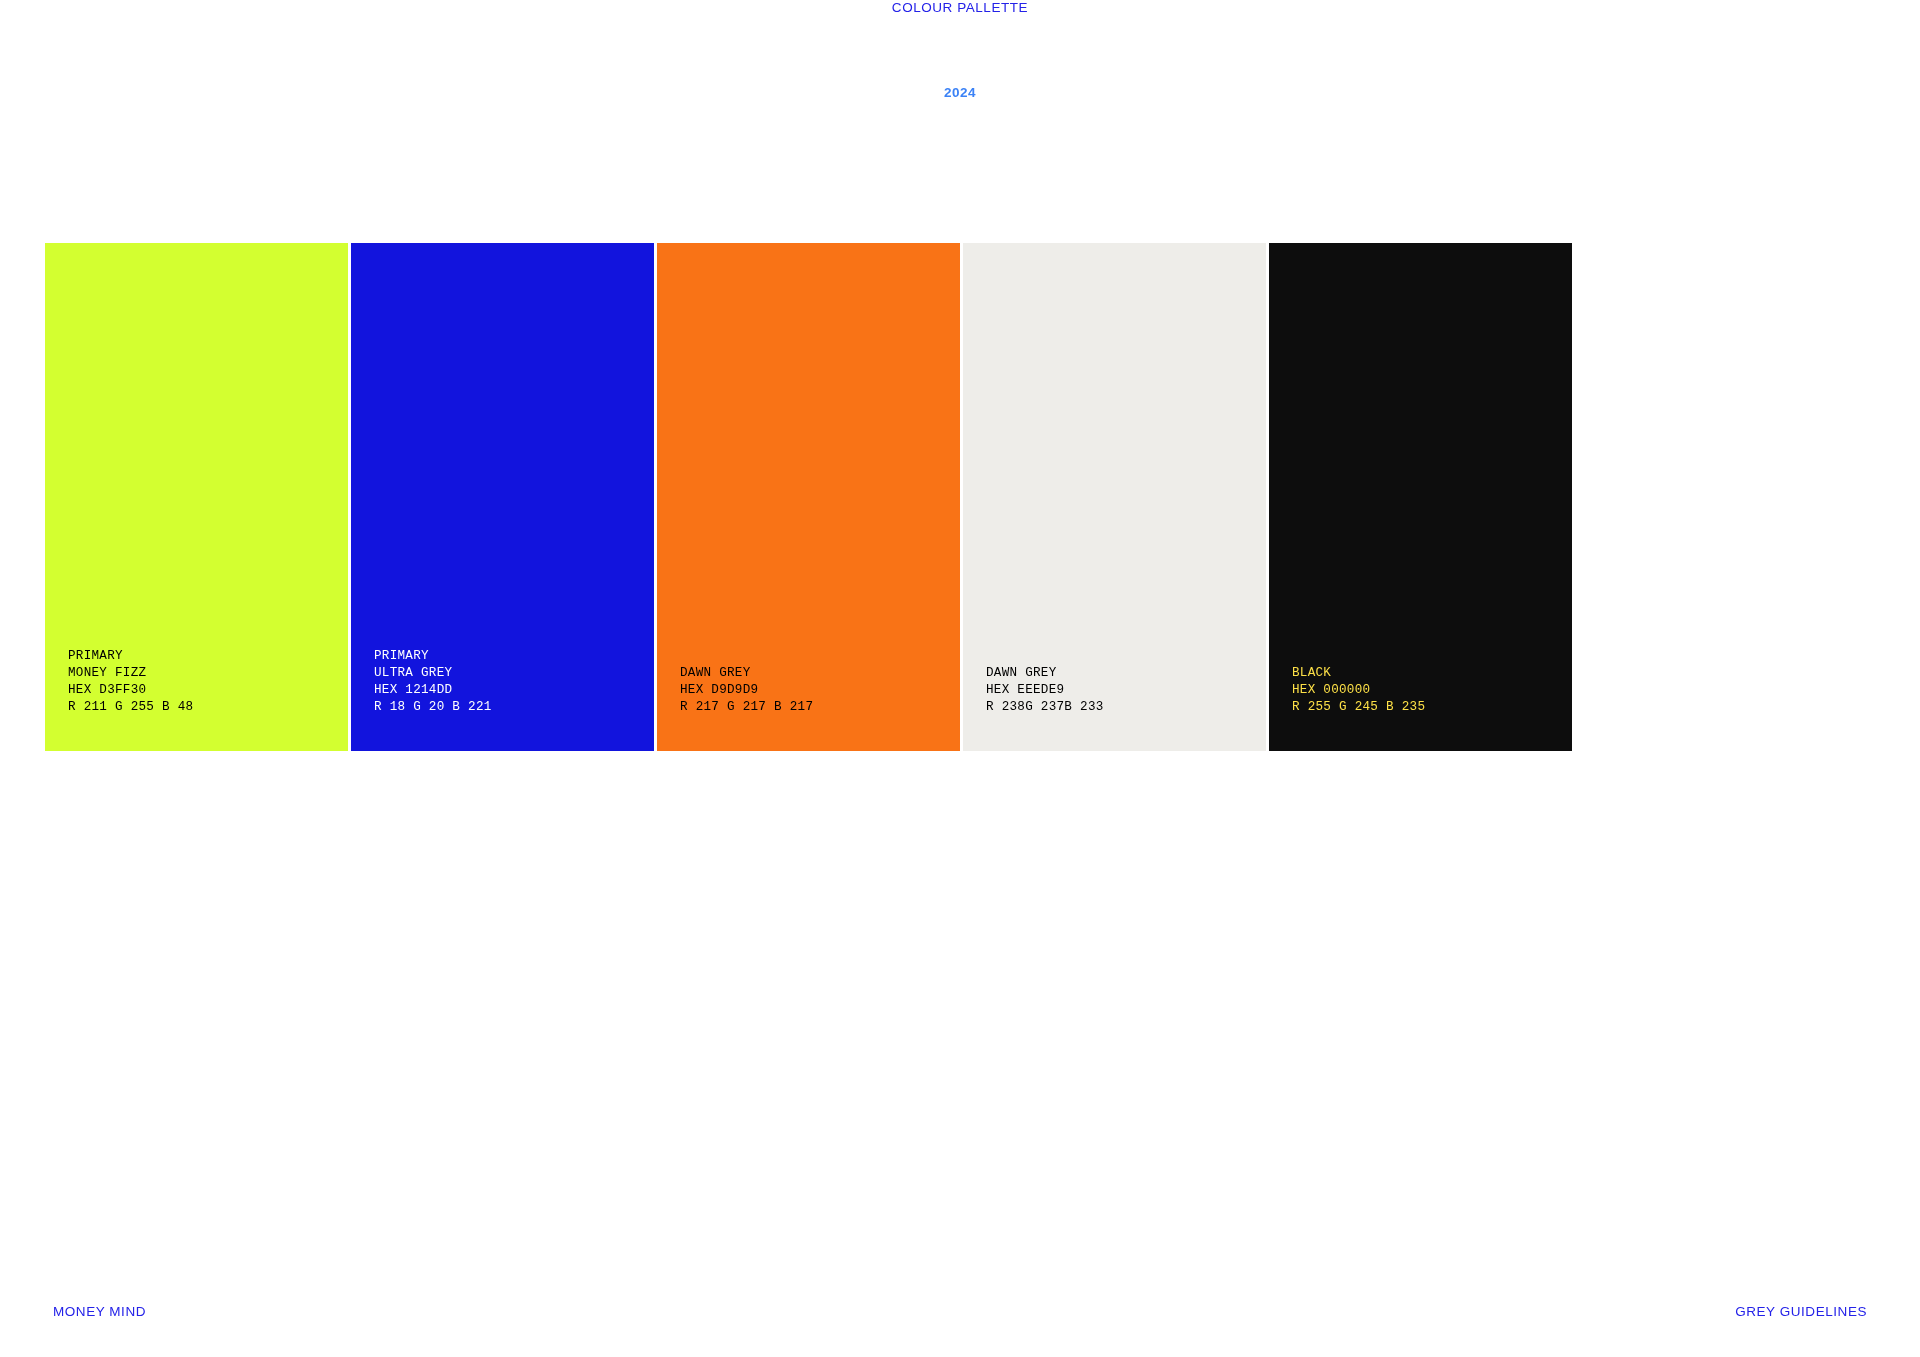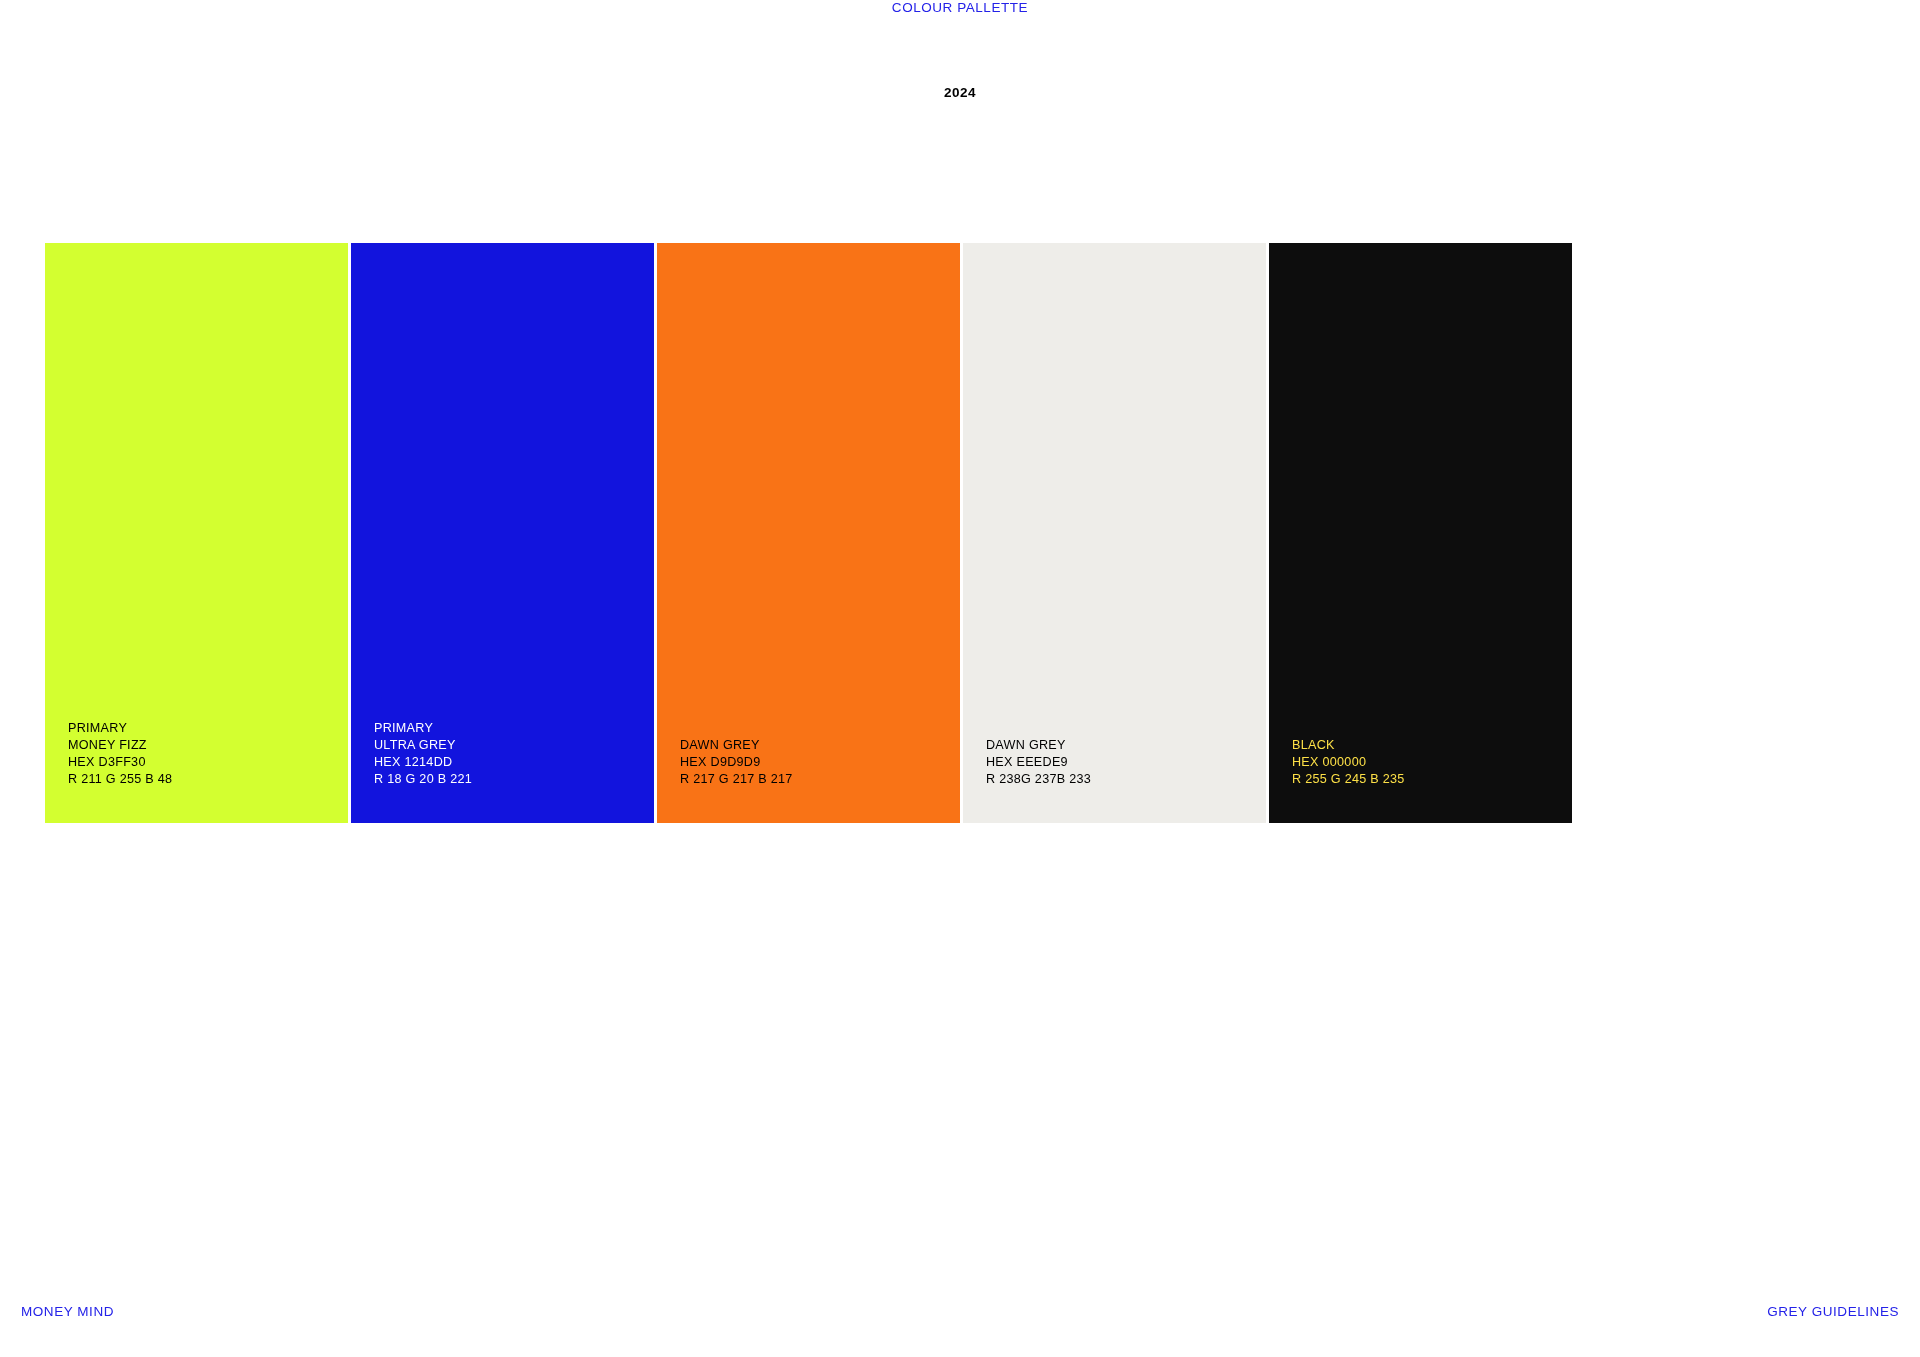--- a/index.html
+++ b/index.html
@@ -33,34 +33,35 @@
   .header-label {
     font-size: 13.5px;
     letter-spacing: 0.55px;
     color: #2422e8;
     font-weight: 400;
     white-space: nowrap;
   }
   .header-year {
     font-size: 13.5px;
     letter-spacing: 0.55px;
-    color: #000000;
+    color: #3b82f6;
     font-weight: 700;
     white-space: nowrap;
   }
 
   
   .palette-band {
     position: absolute;
     left: 45px;
     top: 243px;
     width: 1535px;
-    height: 580px;
+    height: 508px;
     display: flex;
     gap: 3px;
+    font-family: Liberation Mono, monospace;
   }
   .swatch {
     position: relative;
     height: 100%;
     box-sizing: border-box;
     display: flex;
     flex-direction: column;
     justify-content: flex-end;
     padding: 0 0 35px 23px;
   }
@@ -83,21 +84,21 @@
   }
 
   
   .page-footer {
     position: absolute;
     bottom: 0;
     left: 0;
     width: 1920px;
     height: 92px;
     box-sizing: border-box;
-    padding: 0 21px;
+    padding: 0 53px;
     display: flex;
     align-items: center;
     justify-content: space-between;
   }
   .footer-left,
   .footer-right {
     font-size: 13.5px;
     letter-spacing: 0.55px;
     color: #2422e8;
     font-weight: 400;

